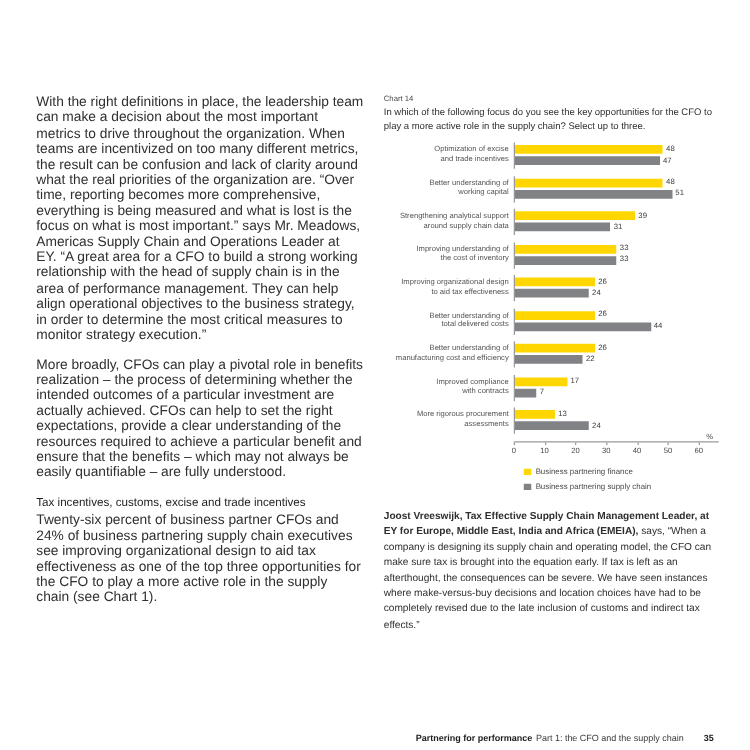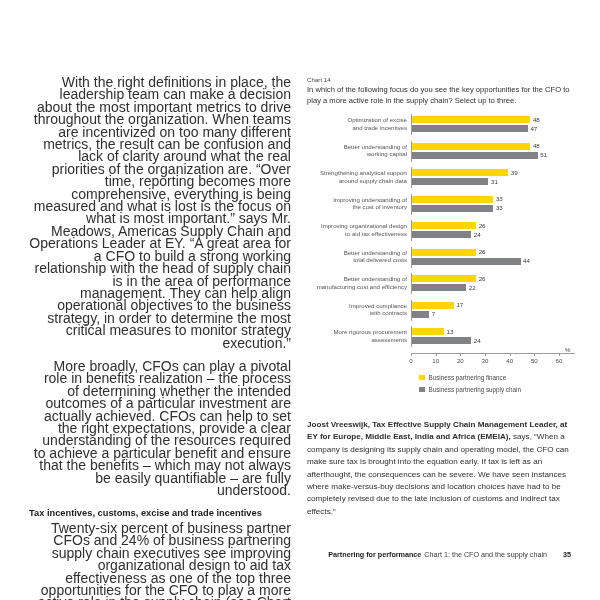--- a/index.html
+++ b/index.html
@@ -27,31 +27,30 @@
     top: 76px;
     width: 262px;
   }
   .col-right {
     position: absolute;
     left: 307px;
     top: 76px;
     width: 268px;
   }
   p.body {
-    font-size: 14px;
+    font-size: 11px;
     line-height: 12.4px;
     margin: 0 0 11px 0;
     color: #2f2f2f;
     letter-spacing: 0.01px;
-    text-align: right;
   }
   h2.subhead {
     font-size: 9.3px;
     line-height: 12.6px;
-    font-weight: bold;
+    font-weight: normal;
     margin: 0 0 2px 0;
     color: #1c1c1c;
   }
   
   .chart-label {
     font-size: 6.2px;
     line-height: 8.2px;
     color: #4a4a4a;
     margin: 0 0 1px 0;
   }
@@ -157,32 +156,32 @@
   }
   .swatch.finance { background: #ffd600; }
   .swatch.supply { background: #808285; }
   .legend-text {
     font-size: 6.3px;
     color: #4a4a4a;
     line-height: 7px;
   }
   
   .quote-block {
-    margin-top: 26px;
+    margin-top: 14px;
     font-size: 8.1px;
     line-height: 12.4px;
     color: #2f2f2f;
   }
   .quote-block .attr { font-weight: bold; }
   
   .footer {
     position: absolute;
     left: 29px;
     right: 29px;
-    top: 550px;
+    top: 586px;
     display: flex;
     justify-content: flex-end;
     align-items: baseline;
     font-size: 7.2px;
     color: #3a3a3a;
   }
   .footer .ft-bold { font-weight: bold; color: #1c1c1c; }
   .footer .ft-reg { margin-left: 3px; }
   .footer .ft-page { margin-left: 16px; font-weight: bold; color: #1c1c1c; }
 </style>
@@ -384,17 +383,17 @@
     </div>
 
     <div class="quote-block">
       <span class="attr">Joost Vreeswijk, Tax Effective Supply Chain Management Leader, at EY for Europe, Middle East, India and Africa (EMEIA),</span><span> says, “When a company is designing its supply chain and operating model, the CFO can make sure tax is brought into the equation early. If tax is left as an afterthought, the consequences can be severe. We have seen instances where make-versus-buy decisions and location choices have had to be completely revised due to the late inclusion of customs and indirect tax effects.”</span>
     </div>
 
   </div>
 
   <div class="footer">
     <span class="ft-bold">Partnering for performance</span>
-    <span class="ft-reg">Chart 1: the CFO and the supply chain</span>
+    <span class="ft-reg">Part 1: the CFO and the supply chain</span>
     <span class="ft-page">35</span>
   </div>
 
 </div>
 
 </body></html>

